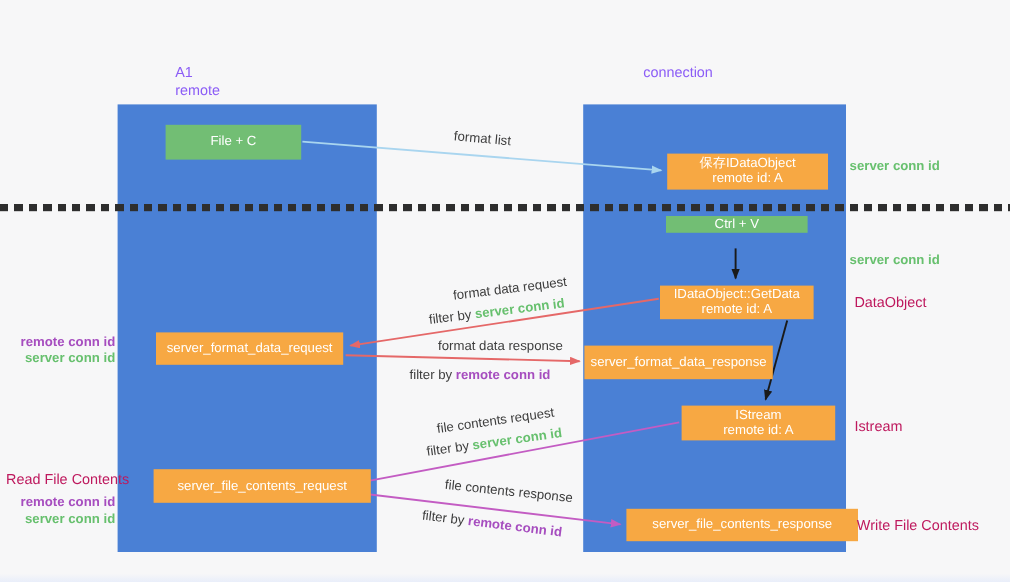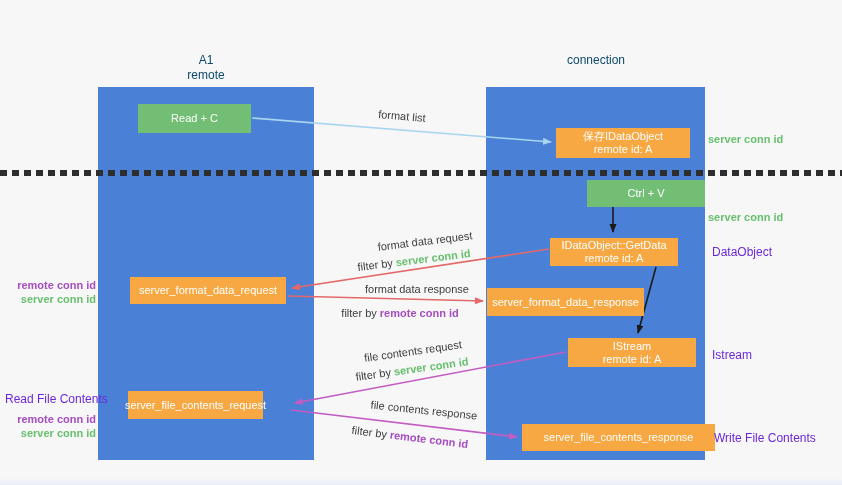--- a/index.html
+++ b/index.html
@@ -1,37 +1,37 @@
 <!DOCTYPE html>
 <html><head>
 <meta charset="utf-8">
 <style>
   html,body { margin:0; padding:0; background:#f7f7f8; font-family:"Liberation Sans", sans-serif; }
   .canvas { position:relative; width:842px; height:485px; background:#f7f7f8; overflow:hidden; }
 
   .title { position:absolute; top:8px; left:0; right:0; text-align:center;
            font-size:16px; line-height:21px; color:#3d3d3d; }
 
-  .col-header { position:absolute; text-align:center; font-size:12px; line-height:15px; color:#0c4a6e; }
+  .col-header { position:absolute; font-size:12px; line-height:15px; color:#8b5cf6; }
   .lifeline { position:absolute; top:87px; height:373px; background:#4a80d5; }
   .lifeline.a1 { left:98px;  width:216px; }
   .lifeline.b1 { left:486px; width:219px; }
 
   .dotted-divider { position:absolute; left:0; top:170px; width:842px; height:6px;
     background-image:repeating-linear-gradient(90deg, #2e2e2e 0 7px, transparent 7px 12px); }
 
   .node { position:absolute; display:flex; flex-direction:column; align-items:center;
           justify-content:center; color:#ffffff; text-align:center;
           font-size:11px; line-height:13px; white-space:nowrap; }
   .node.green  { background:#72be74; }
   .node.orange { background:#f7a843; }
 
   .lbl { position:absolute; font-size:11px; color:#3d3d3d; white-space:nowrap;
          transform:translate(-50%,-50%) rotate(var(--r,0deg)); }
-  .side-lbl { position:absolute; font-size:12px; color:#6d28d9; white-space:nowrap; }
+  .side-lbl { position:absolute; font-size:12px; color:#be185d; white-space:nowrap; }
   .conn-stack { position:absolute; width:86px; text-align:right; font-size:11px;
                 line-height:14px; font-weight:bold; white-space:nowrap; }
   .green-text  { color:#67c06e; font-weight:bold; }
   .purple-text { color:#a64dbf; font-weight:bold; }
 
   .arrows { position:absolute; left:0; top:0; pointer-events:none; }
 
   .bottom-fade { position:absolute; left:0; bottom:0; width:842px; height:7px;
     background:linear-gradient(#f7f7f8, #e9eefa); }
 </style>
@@ -72,29 +72,29 @@
     <line x1="252" y1="118" x2="551" y2="142" stroke="#a9d5ef" stroke-width="1.6" marker-end="url(#m-blue)"></line>
     <line x1="613" y1="207" x2="613" y2="232" stroke="#1a1a1a" stroke-width="1.6" marker-end="url(#m-black)"></line>
     <line x1="549" y1="249" x2="292" y2="288" stroke="#e56868" stroke-width="1.6" marker-end="url(#m-red)"></line>
     <line x1="288" y1="296" x2="483" y2="301" stroke="#e56868" stroke-width="1.6" marker-end="url(#m-red)"></line>
     <line x1="656" y1="267" x2="638" y2="333" stroke="#1a1a1a" stroke-width="1.6" marker-end="url(#m-black)"></line>
     <line x1="566" y1="352" x2="295" y2="403" stroke="#c35cc3" stroke-width="1.6" marker-end="url(#m-magenta)"></line>
     <line x1="291" y1="410" x2="517" y2="437" stroke="#c35cc3" stroke-width="1.6" marker-end="url(#m-magenta)"></line>
   </svg>
 
   <div class="node green" style="left:138px; top:104px; width:113px; height:29px;">
-    <div>Read + C</div>
+    <div>File + C</div>
   </div>
 
   <div class="node orange" style="left:556px; top:128px; width:134px; height:30px;">
     <div>保存IDataObject</div>
     <div>remote id: A</div>
   </div>
 
-  <div class="node green" style="left:555px; top:180px; width:118px; height:27px;margin-left:32px;">
+  <div class="node green" style="left:555px; top:180px; width:118px; height:14px;">
     <div>Ctrl + V</div>
   </div>
 
   <div class="node orange" style="left:550px; top:238px; width:128px; height:28px;">
     <div>IDataObject::GetData</div>
     <div>remote id: A</div>
   </div>
 
   <div class="node orange" style="left:487px; top:288px; width:157px; height:28px;">
     <div>server_format_data_response</div>
@@ -102,21 +102,21 @@
 
   <div class="node orange" style="left:130px; top:277px; width:156px; height:27px;">
     <div>server_format_data_request</div>
   </div>
 
   <div class="node orange" style="left:568px; top:338px; width:128px; height:29px;">
     <div>IStream</div>
     <div>remote id: A</div>
   </div>
 
-  <div class="node orange" style="left:128px; top:391px; width:135px; height:28px;">
+  <div class="node orange" style="left:128px; top:391px; width:181px; height:28px;">
     <div>server_file_contents_request</div>
   </div>
 
   <div class="node orange" style="left:522px; top:424px; width:193px; height:27px;">
     <div>server_file_contents_response</div>
   </div>
 
   <div class="lbl" style="left:402px; top:116px; --r:5deg;">format list</div>
 
   <div class="lbl" style="left:425px; top:241px; --r:-7deg;">format data request</div>

